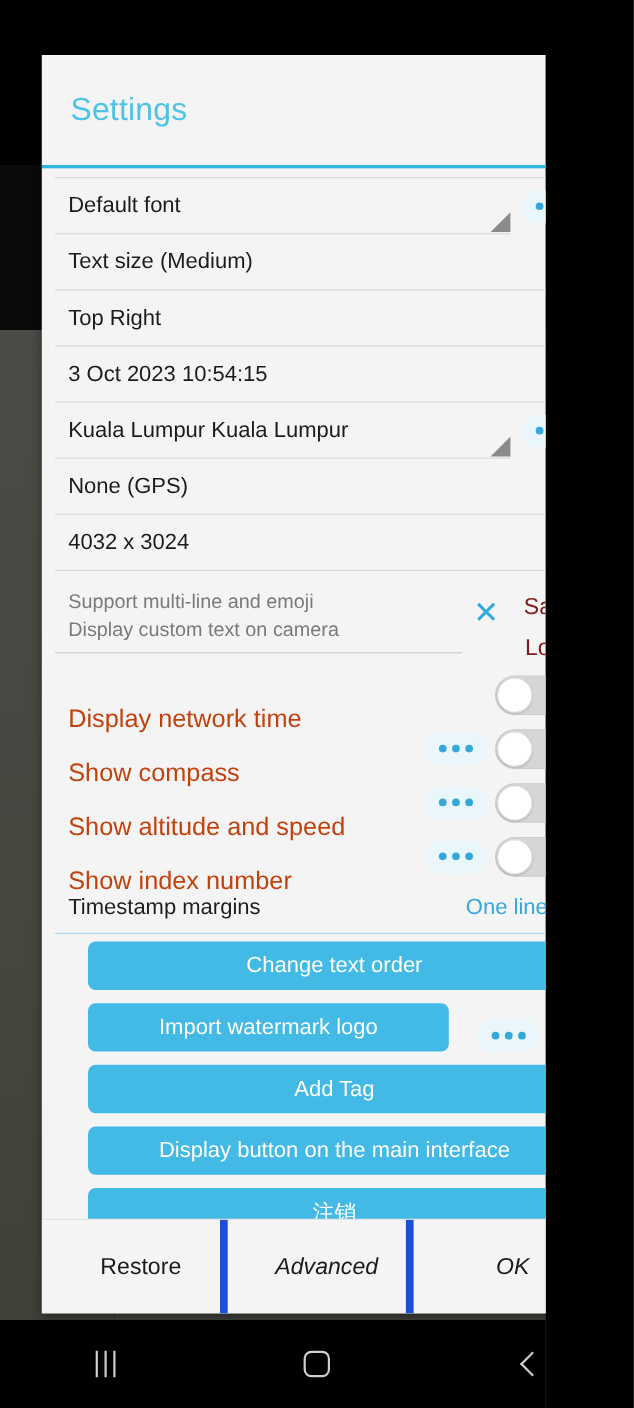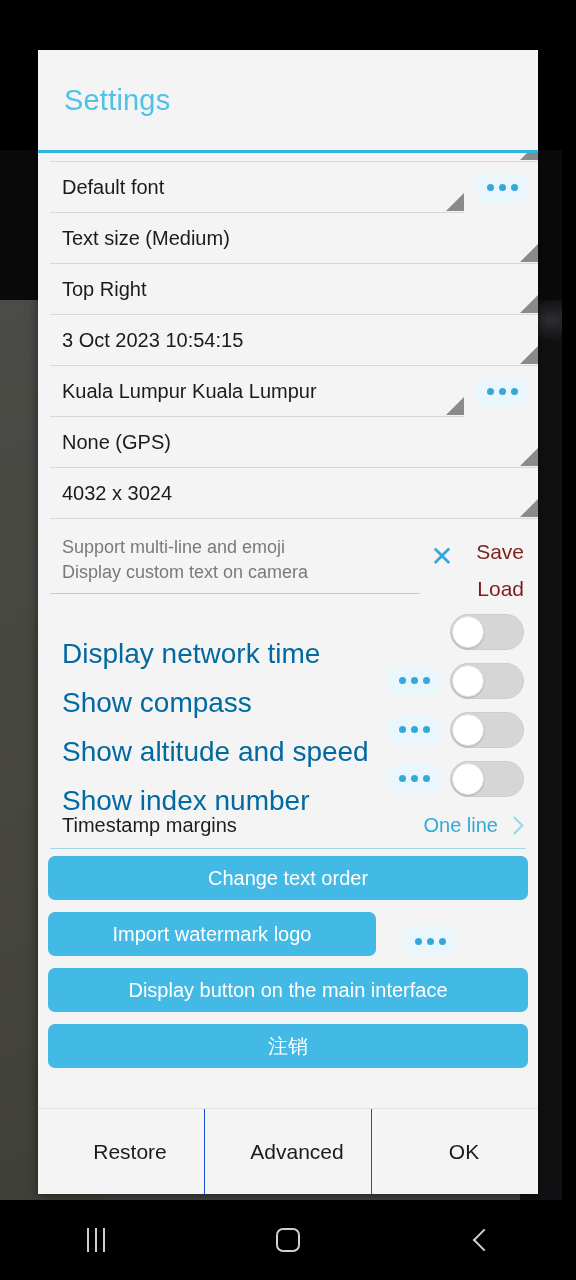--- a/index.html
+++ b/index.html
@@ -4,21 +4,21 @@
 <style>
   * { box-sizing: border-box; margin: 0; padding: 0; }
   html, body {
     width: 576px; height: 1280px;
     background: #000;
     font-family: "Liberation Sans", sans-serif;
     overflow: hidden;
   }
 
   
-  #screen { position: relative; width: 562px; height: 1280px; background: #000; overflow: hidden; }
+  #screen { position: relative; width: 496px; height: 1280px; background: #000; overflow: hidden; }
 
   #bg-preview {
     position: absolute; left: 0; top: 150px; width: 576px; height: 1050px;
     background: #0a0a0a;
   }
   #bg-left-strip {
     position: absolute; left: 0; top: 150px; width: 104px; height: 1050px;
     background: linear-gradient(180deg,#4b4b47 0%,#46463f 55%,#3e3e38 100%);
   }
   #bg-keyboard {
@@ -101,21 +101,21 @@
     color: #31a9da; font-size: 28px; line-height: 1;
   }
   .ct-links { width: 62px; padding-top: 4px; }
   .ct-links div { color: #7f1d1d; font-size: 21px; line-height: 37px; text-align: right; padding-right: 2px; }
 
   
   .toggle-row {
     height: 49px; margin: 0 12px;
     display: flex; align-items: center;
   }
-  .toggle-row .tg-label { flex: 1; font-size: 28px; color: #0369a1; padding-left: 12px; margin-top: 44px; }
+  .toggle-row .tg-label { flex: 1; font-size: 23px; color: #c2410c; padding-left: 12px; margin-top: 44px; }
   .switch {
     width: 74px; height: 36px; border-radius: 18px;
     background: #d6d6d6; border: 1px solid #cdcdcd;
     position: relative; margin-right: 2px;
   }
   .switch .knob {
     position: absolute; left: 1px; top: 1px;
     width: 32px; height: 32px; border-radius: 50%;
     background: #fff; border: 1px solid #e2e2e2;
     box-shadow: 0 1px 2px rgba(0,0,0,.18);
@@ -133,21 +133,21 @@
     width: 22px; height: 22px; margin-left: 6px; position: relative;
   }
   .chev::before {
     content: ""; position: absolute; left: 4px; top: 4px;
     width: 11px; height: 11px;
     border-top: 2px solid #9fd4e6; border-right: 2px solid #9fd4e6;
     transform: rotate(45deg);
   }
 
   
-  .btn-area { padding: 7px 10px 0 10px; }
+  .btn-area { padding: 7px 10px 0 10px; margin-left: 32px; }
   .blue-btn {
     height: 44px; border-radius: 7px;
     background: #43b9e5; color: #fff;
     font-size: 20px;
     display: flex; align-items: center; justify-content: center;
     margin-bottom: 12px;
   }
   .btn-with-dots { display: flex; align-items: flex-end; margin-bottom: 12px; }
   .btn-with-dots .blue-btn { flex: 0 0 328px; margin-bottom: 0; }
   .btn-with-dots .dots-btn { margin-left: 26px; }
@@ -155,21 +155,21 @@
   
   .action-bar {
     height: 86px; display: flex; align-items: stretch;
     border-top: 1px solid #e2e2e2;
     background: #f4f4f4;
   }
   .action-bar .act {
     flex: 1; display: flex; align-items: center; justify-content: center;
     font-size: 21px; color: #1b1b1b; padding-left: 18px;
   }
-  .action-bar .act + .act { border-left: 1px solid #1d4ed8; }
+  .action-bar .act + .act { border-left: 7px solid #1d4ed8; font-style: italic; }
 
   
   #navbar {
     position: absolute; left: 0; bottom: 0; width: 576px; height: 80px;
     background: #000;
     display: flex; align-items: center;
   }
   #navbar .nav-slot { flex: 1; display: flex; align-items: center; justify-content: center; }
   .ic-recents { display: flex; gap: 6px; }
   .ic-recents span { display: block; width: 2px; height: 24px; background: #cfcfcf; }
@@ -330,20 +330,21 @@
       <div class="btn-area" id="button-area">
           <div class="blue-btn">Change text order</div>
           <div class="btn-with-dots">
             <div class="blue-btn">Import watermark logo</div>
             <div class="dots-btn">
               <i></i>
               <i></i>
               <i></i>
             </div>
           </div>
+          <div class="blue-btn">Add Tag</div>
           <div class="blue-btn">Display button on the main interface</div>
           <div class="blue-btn">注销</div>
         </div>
 
     </div>
 
     <div class="action-bar" id="action-bar">
         <div class="act">Restore</div>
         <div class="act">Advanced</div>
         <div class="act">OK</div>

